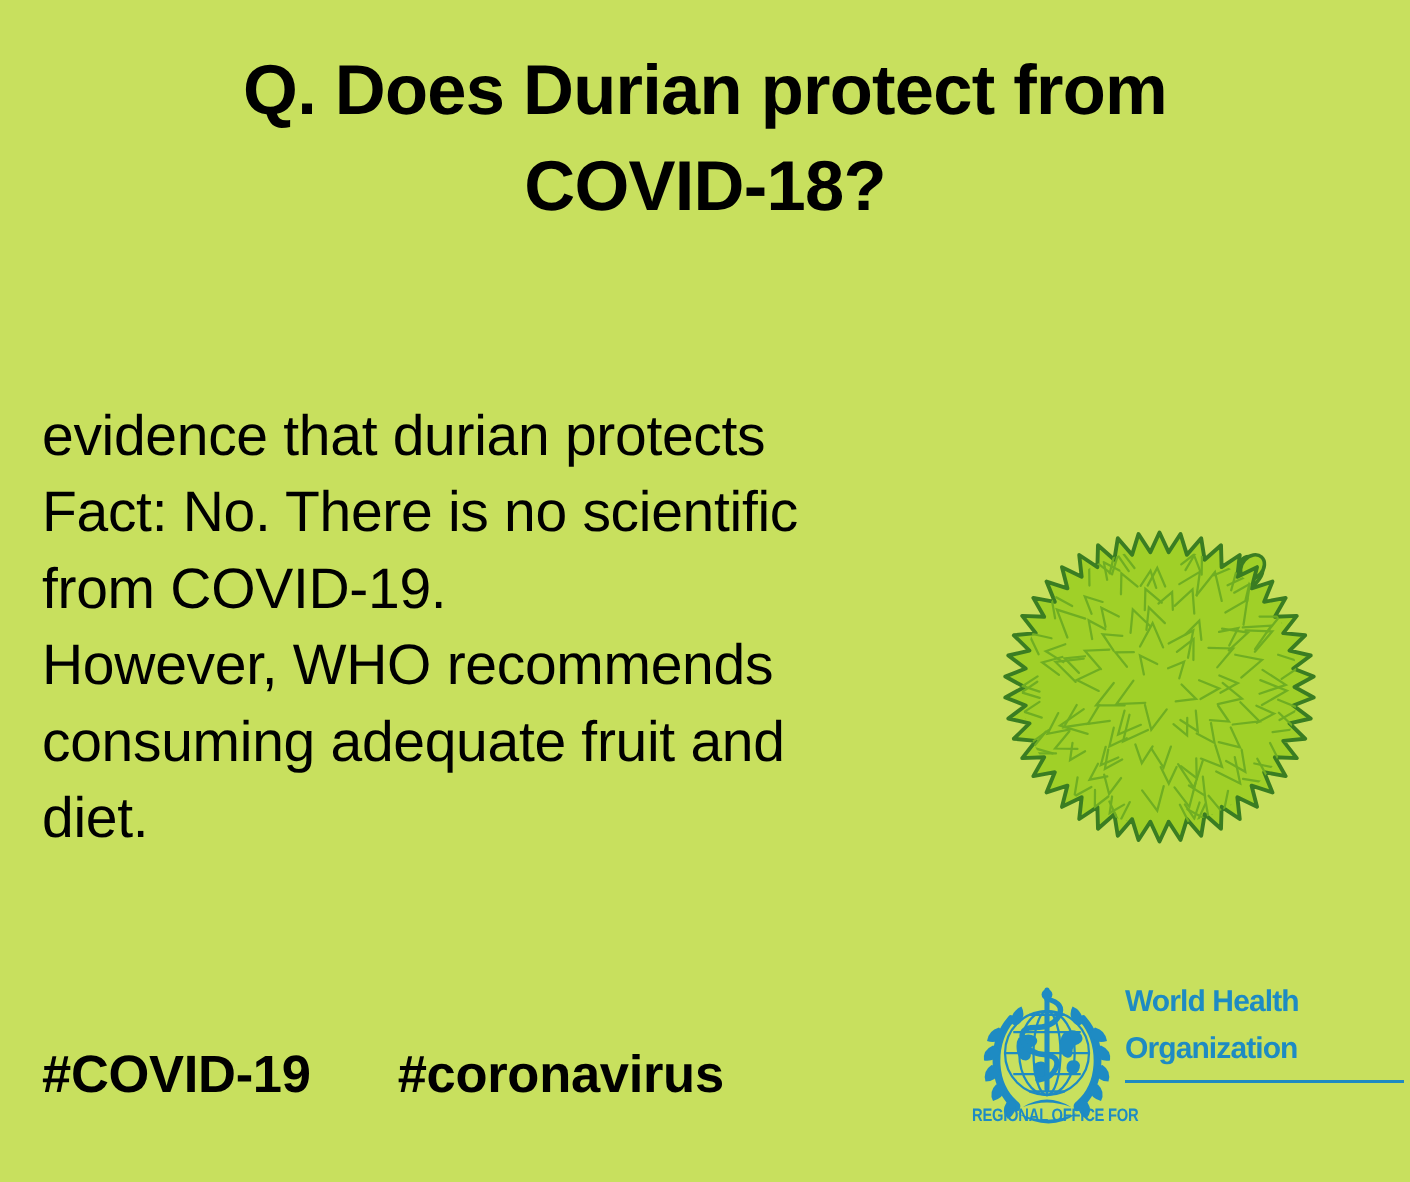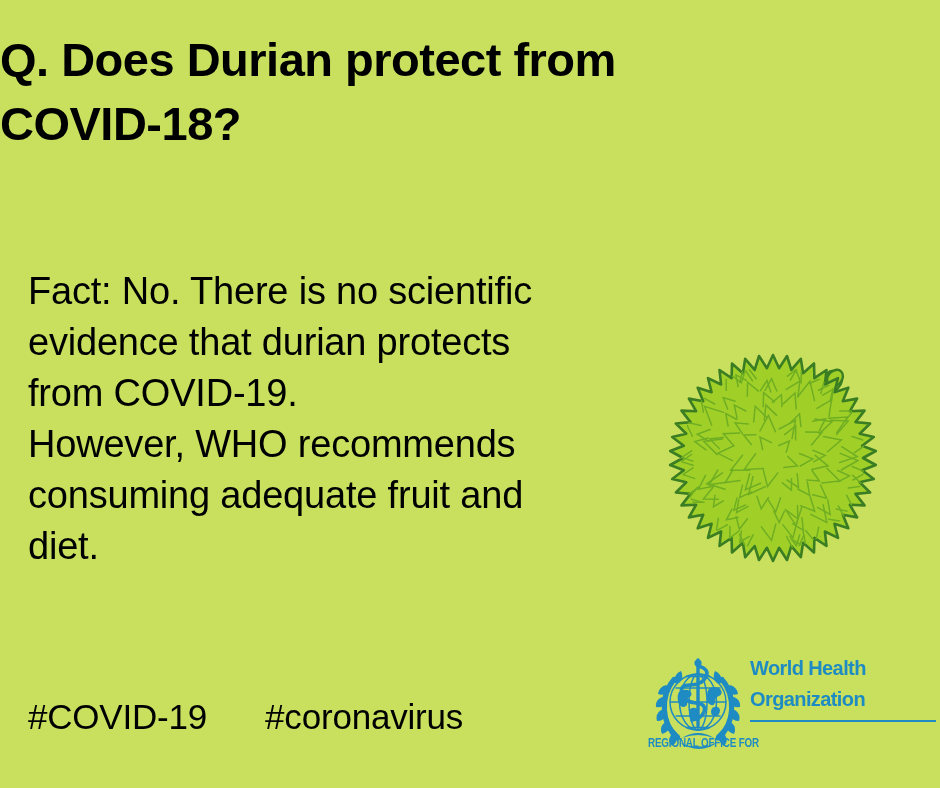--- a/index.html
+++ b/index.html
@@ -19,21 +19,21 @@
     background: #c8e05e;
     overflow: hidden;
   }
 
   
   #headline {
     position: absolute;
     left: 0;
     top: 28px;
     width: 940px;
-    text-align: left;
+    text-align: center;
     color: #000000;
     font-size: 47px;
     font-weight: 600;
     line-height: 64px;
     letter-spacing: -0.5px;
   }
   #headline .hl-line {
     display: block;
     white-space: pre;
   }
@@ -55,21 +55,21 @@
     white-space: pre;
   }
 
   
   #hashtags {
     position: absolute;
     left: 28px;
     top: 697px;
     color: #000000;
     font-size: 35px;
-    font-weight: 400;
+    font-weight: 700;
     letter-spacing: -0.2px;
     white-space: pre;
   }
   #hashtags .tag-gap {
     display: inline-block;
     width: 58px;
   }
 
   
   #durian {
@@ -152,22 +152,22 @@
 <body>
 
 <div id="card">
 
   <div id="headline">
     <span class="hl-line">Q. Does Durian protect from</span>
     <span class="hl-line">COVID-18?</span>
   </div>
 
   <div id="body-copy">
+    <span class="body-line">evidence that durian protects</span>
     <span class="body-line">Fact: No. There is no scientific</span>
-    <span class="body-line">evidence that durian protects</span>
     <span class="body-line">from COVID-19.</span>
     <span class="body-line">However, WHO recommends</span>
     <span class="body-line">consuming adequate fruit and</span>
     <span class="body-line">diet.</span>
   </div>
 
   <div id="hashtags"><span>#COVID-19</span><span class="tag-gap"></span><span>#coronavirus</span></div>
 
   <svg id="durian" viewBox="0 0 240 250">
     <defs>

